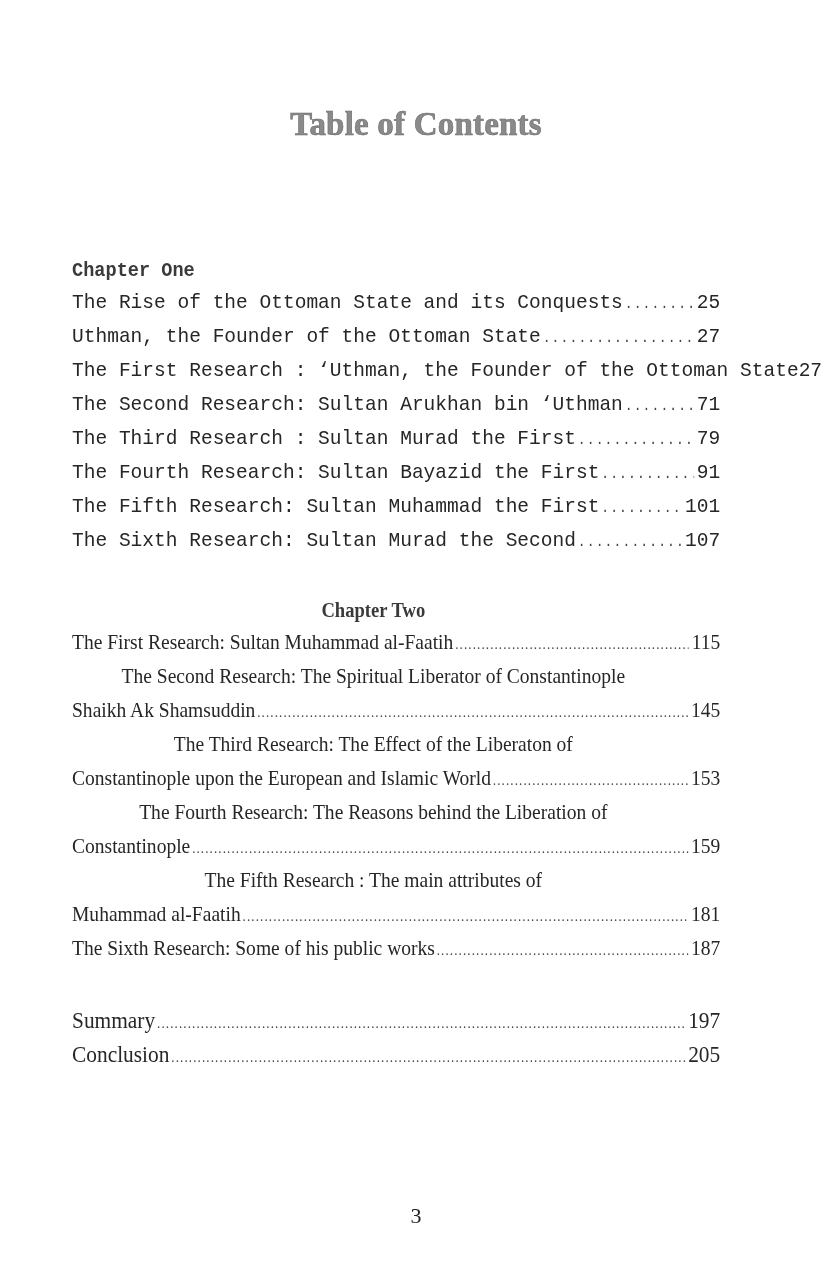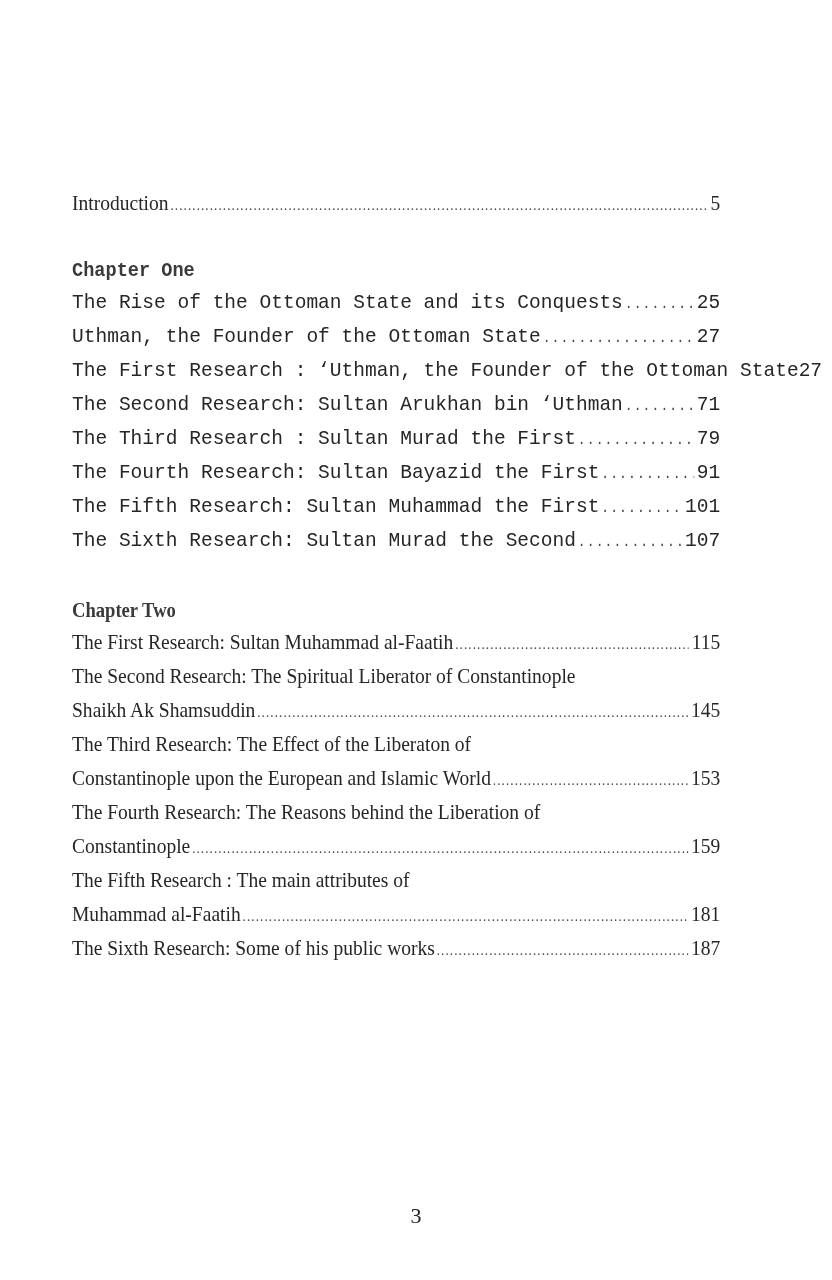--- a/index.html
+++ b/index.html
@@ -91,28 +91,22 @@
       text-align: center;
       font-size: 22px;
       color: #222;
     }
   </style>
 </head>
 <body>
 
 <div class="page">
 
-
-  <div class="toc" style="top:186px;">
-    <div class="entry">
-      <span class="label">Introduction</span>
-      <span class="dots"></span>
-      <span class="num">5</span>
-    </div>
-  </div>
+  <div class="title">Table of Contents</div>
+
 
   <div class="toc" style="top:256px;font-family:Liberation Mono, monospace;">
     <div class="chapter">Chapter One</div>
     <div class="entry">
       <span class="label">The Rise of the Ottoman State and its Conquests</span>
       <span class="dots"></span>
       <span class="num">25</span>
     </div>
     <div class="entry">
       <span class="label">Uthman, the Founder of the Ottoman State</span>
@@ -144,21 +138,21 @@
       <span class="dots"></span>
       <span class="num">101</span>
     </div>
     <div class="entry">
       <span class="label">The Sixth Research: Sultan Murad the Second</span>
       <span class="dots"></span>
       <span class="num">107</span>
     </div>
   </div>
 
-  <div class="toc" style="top:595px;">
+  <div class="toc" style="top:595px;text-align:center;">
     <div class="chapter">Chapter Two</div>
     <div class="entry">
       <span class="label">The First Research: Sultan Muhammad al-Faatih</span>
       <span class="dots"></span>
       <span class="num">115</span>
     </div>
 
     <div class="line-only">The Second Research:  The Spiritual Liberator of Constantinople</div>
     <div class="entry">
       <span class="label">Shaikh Ak Shamsuddin</span>
@@ -187,15 +181,27 @@
       <span class="num">181</span>
     </div>
 
     <div class="entry">
       <span class="label">The Sixth Research: Some of his public works</span>
       <span class="dots"></span>
       <span class="num">187</span>
     </div>
   </div>
 
+  <div class="toc big" style="top:1004px;">
+    <div class="entry">
+      <span class="label">Summary</span>
+      <span class="dots"></span>
+      <span class="num">197</span>
+    </div>
+    <div class="entry">
+      <span class="label">Conclusion</span>
+      <span class="dots"></span>
+      <span class="num">205</span>
+    </div>
+  </div>
 
   <div class="page-number">3</div>
 </div>
 
 </body></html>

